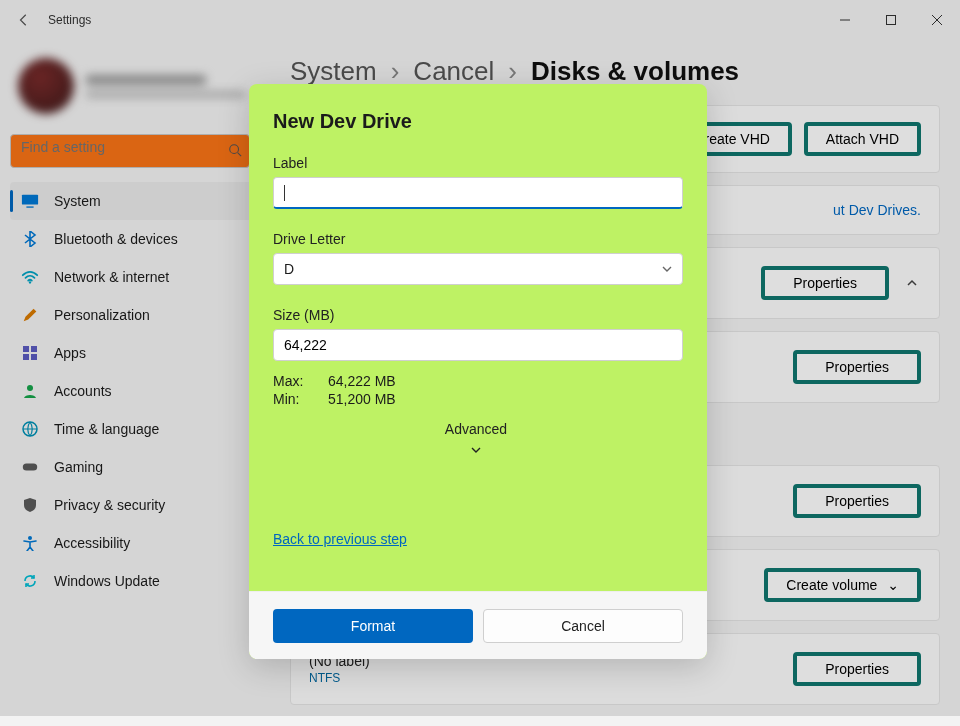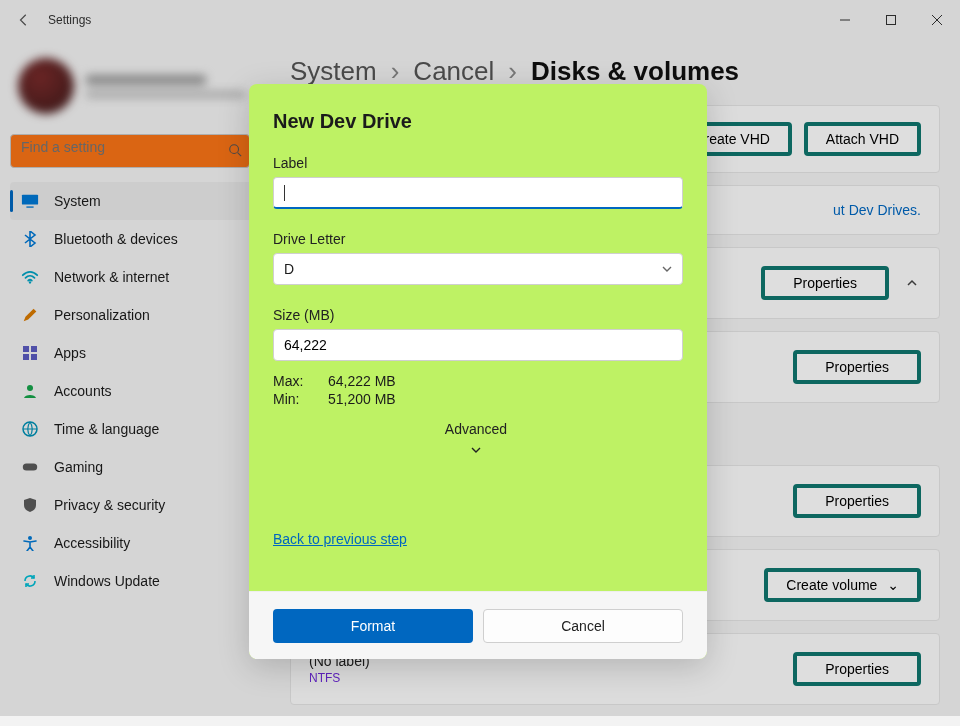--- a/index.html
+++ b/index.html
@@ -50,21 +50,21 @@
 
   .panel { border:1px solid #e4e4e4; background:#fbfbfb; border-radius:4px; padding:16px 18px; margin-bottom:12px; display:flex; align-items:center; gap:12px;}
   .spacer { flex:1; }
   .btn { border:4px solid #0f766e; background:#fdfdfd; border-radius:4px; height:34px; padding:0 18px; font-size:14px; cursor:default; }
   .btn.wide { padding:0 28px; }
   .link { color:#0067c0; }
 
   .props-row { border:1px solid #e4e4e4; background:#fbfbfb; border-radius:4px; padding:18px 18px; margin-bottom:12px; display:flex; align-items:center;}
   .props-row .label-col { flex:1; }
   .label-title { font-size:14px; color:#222; }
-  .label-sub { font-size:12px; color:#6d28d9; margin-top:2px; }
+  .label-sub { font-size:12px; color:#0369a1; margin-top:2px; }
   .chev-updown { width:18px; height:18px; margin-left:14px; color:#444; display:flex; align-items:center; justify-content:center; }
 
   
   .overlay { position:absolute; inset:0; background:rgba(0,0,0,0.12); }
   .dialog {
     position:absolute; left:249px; top:84px; width:458px; height:575px;
     background:#bef264; border-radius:8px; box-shadow:0 8px 32px rgba(0,0,0,0.18);
     display:flex; flex-direction:column;
   }
   .dialog-body { padding: 26px 24px 8px 24px; flex:1; overflow:hidden; }

